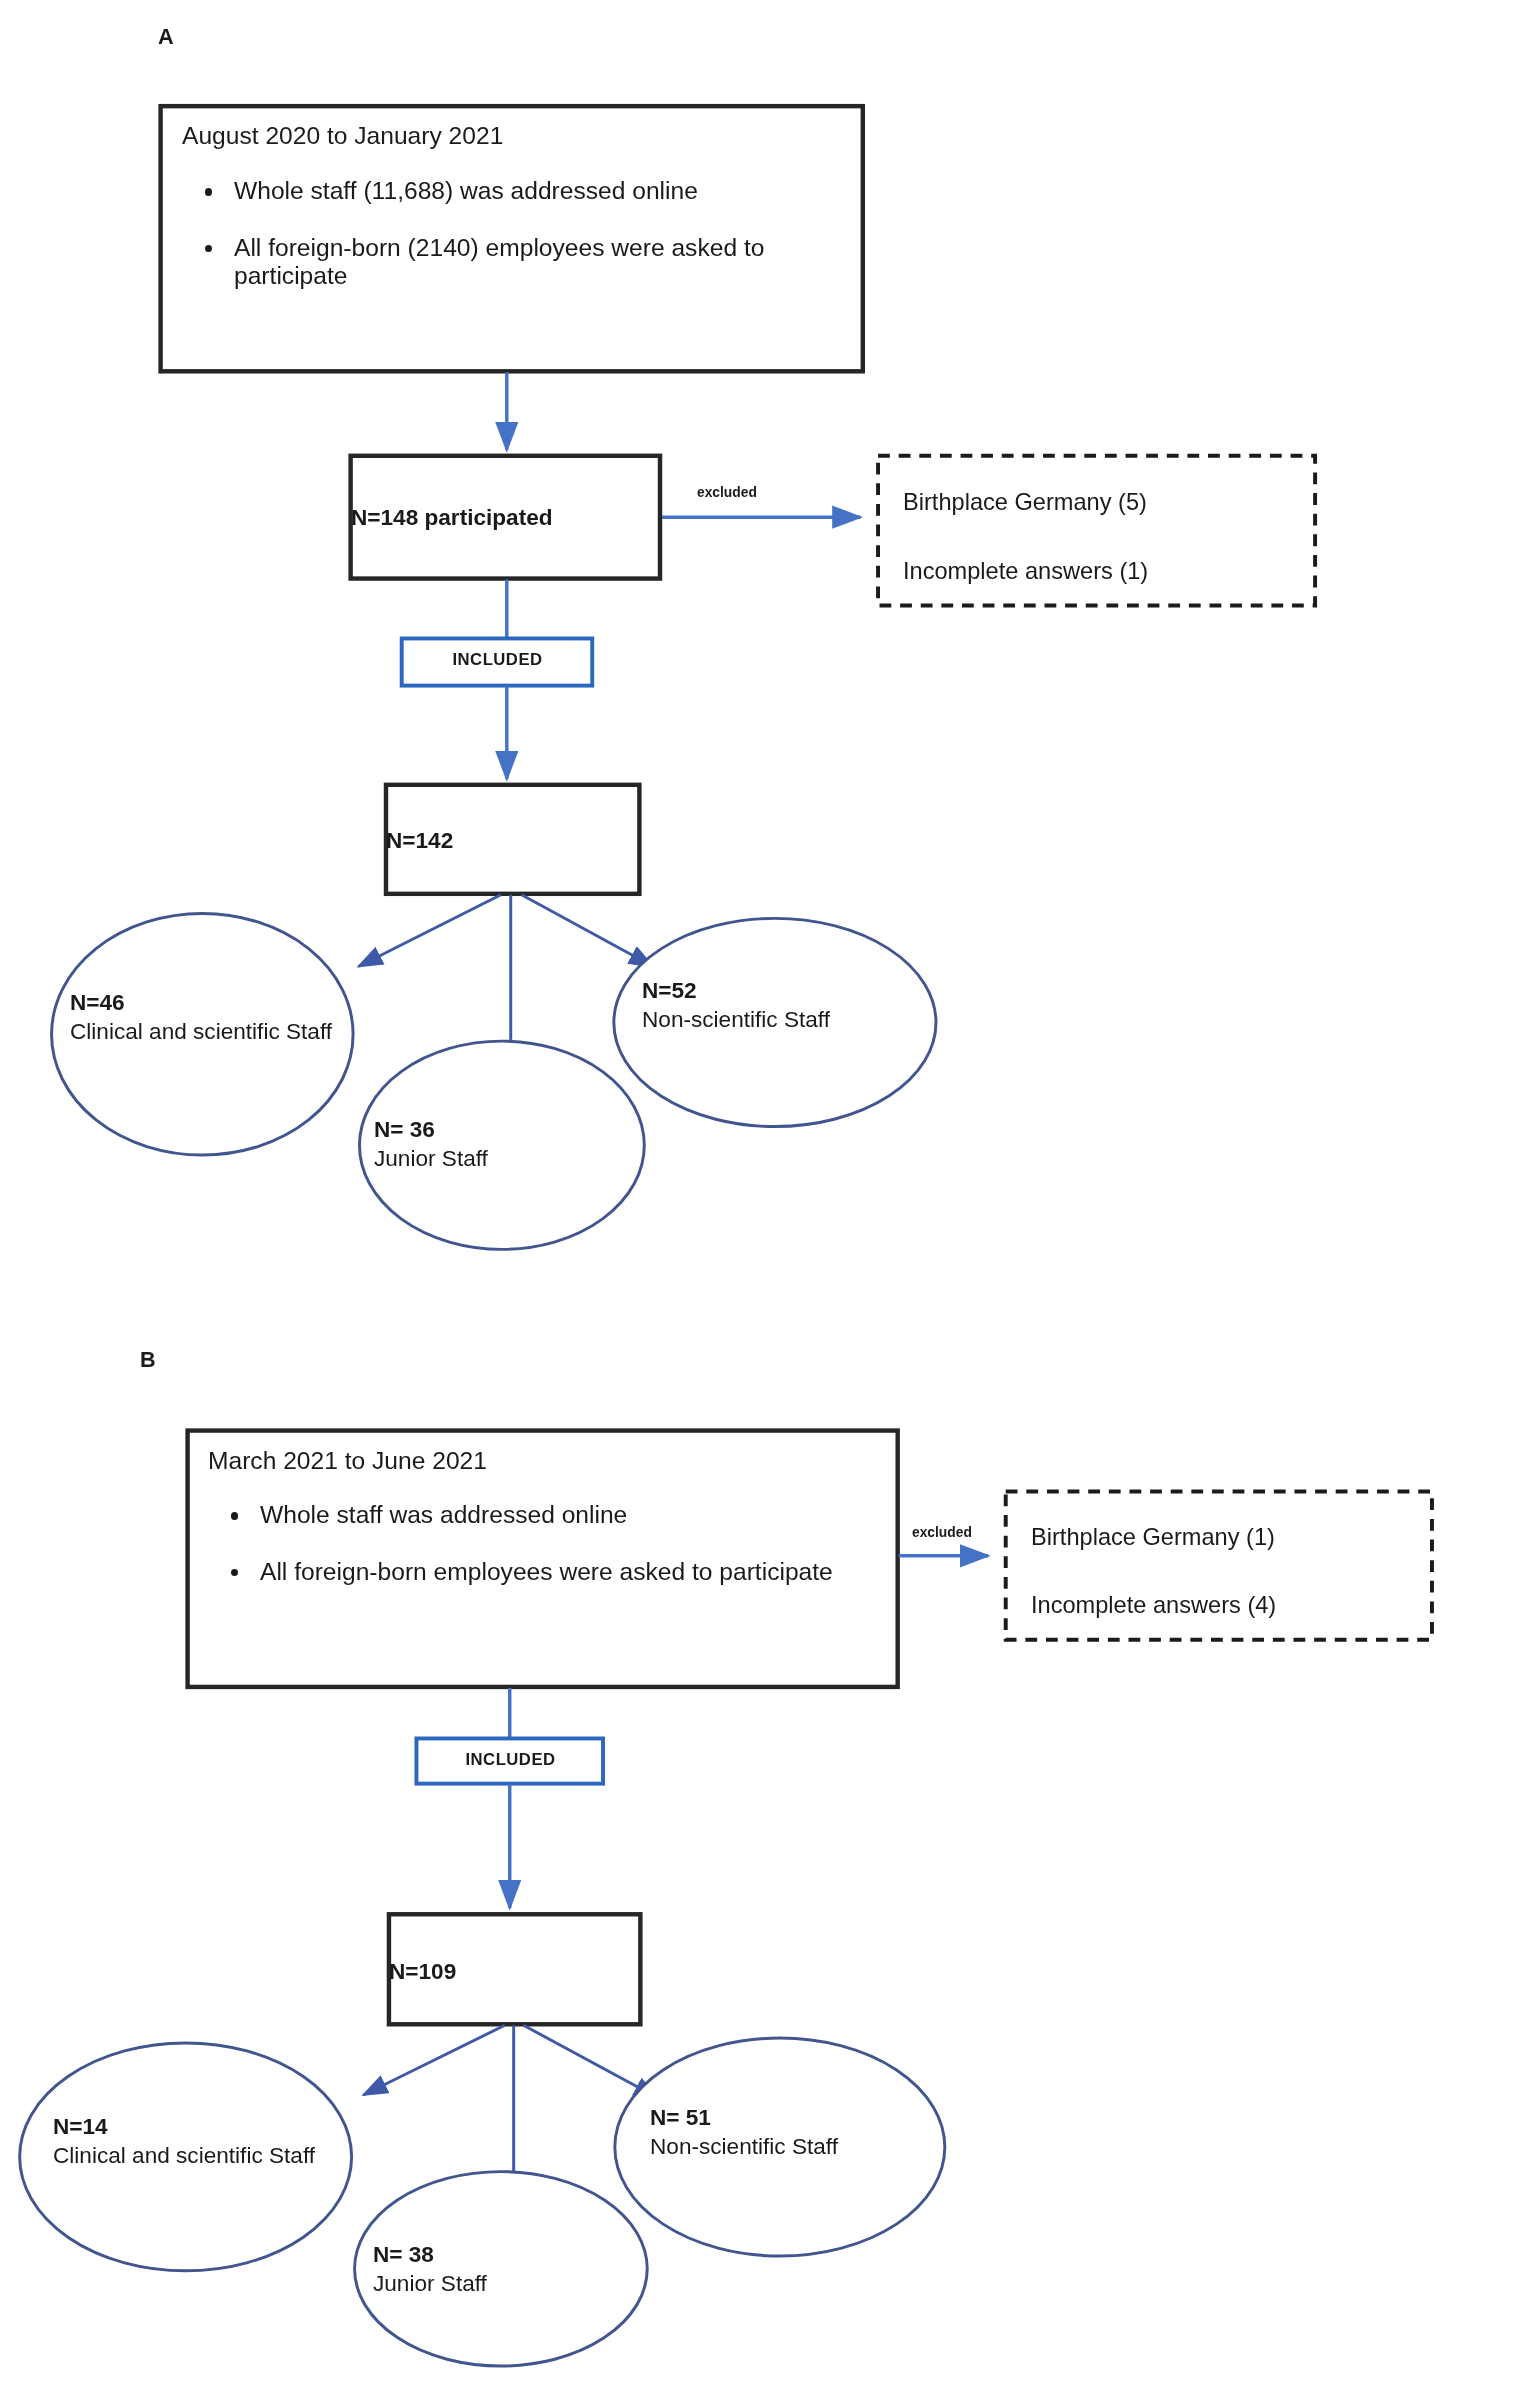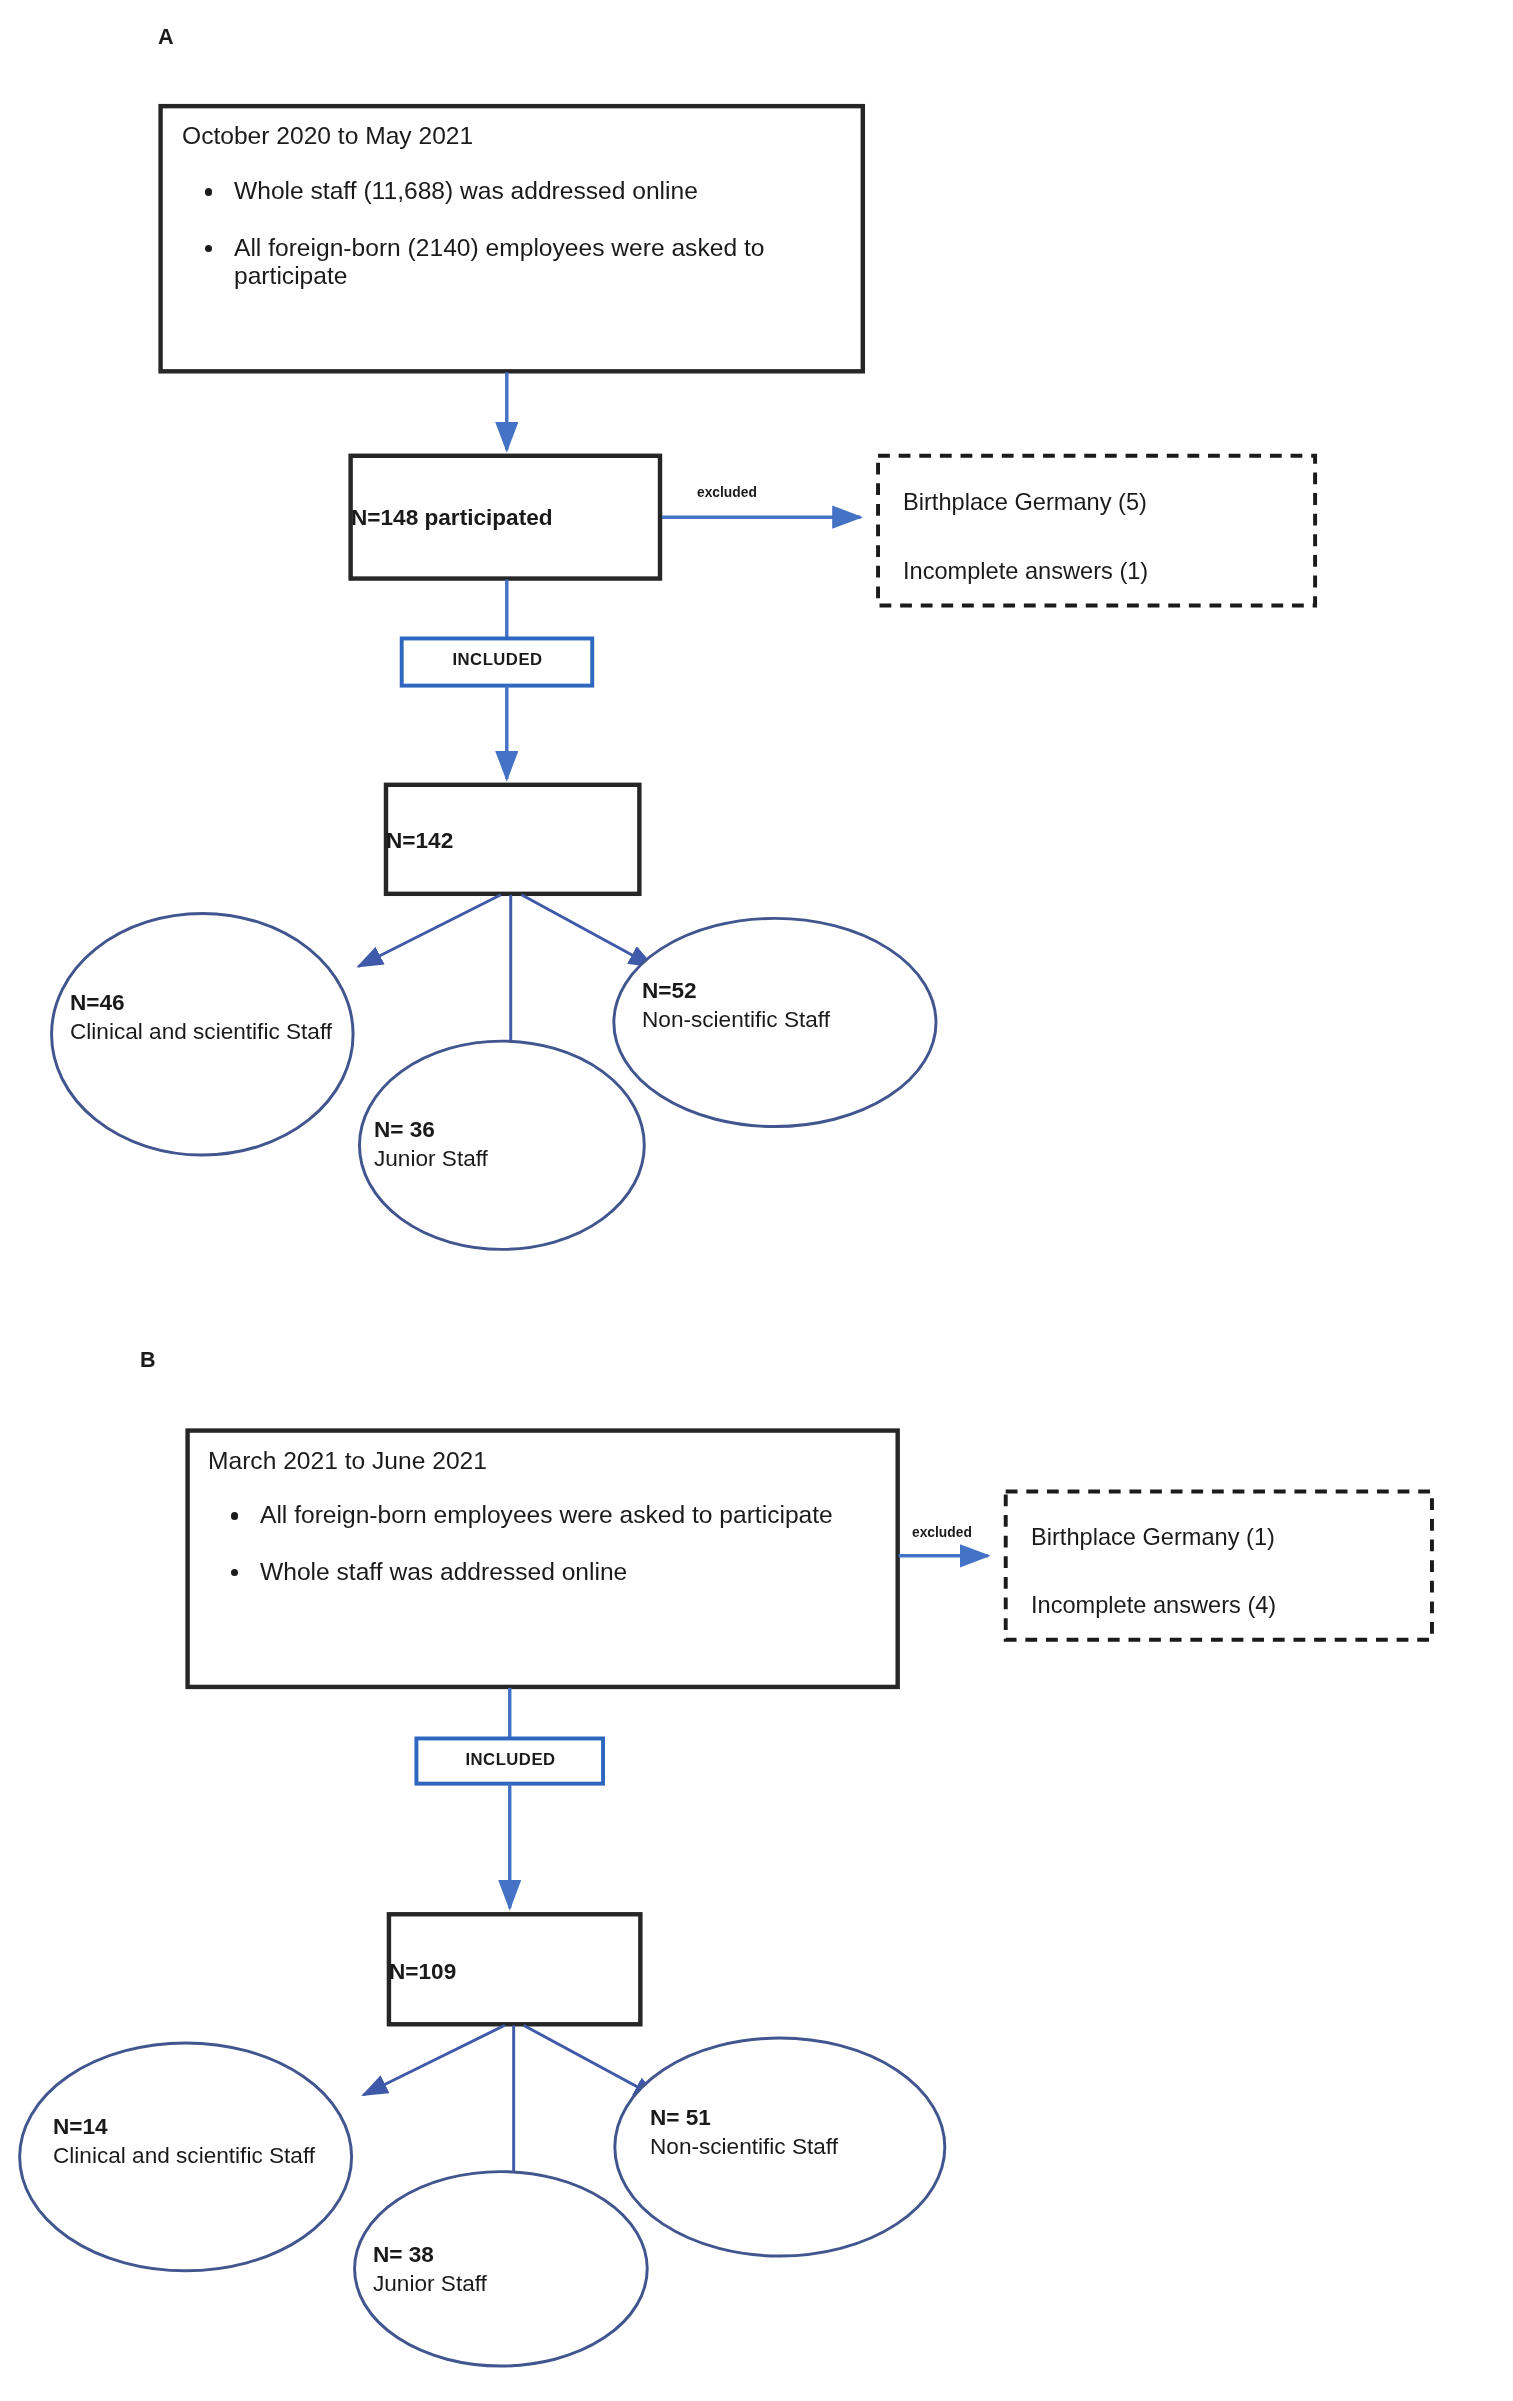--- a/index.html
+++ b/index.html
@@ -119,21 +119,21 @@
     <line x1="1046" y1="4124" x2="1046" y2="4474" stroke="#3F5AA8" stroke-width="6" marker-end="url(#ahn)"></line>
     <line x1="1066" y1="4124" x2="1340" y2="4272" stroke="#3F5AA8" stroke-width="6" marker-end="url(#ahn)"></line>
 
     <ellipse cx="378" cy="4392" rx="338" ry="232" fill="#ffffff" stroke="#41558F" stroke-width="6"></ellipse>
     <ellipse cx="1588" cy="4372" rx="336" ry="222" fill="#ffffff" stroke="#41558F" stroke-width="6"></ellipse>
     <ellipse cx="1020" cy="4620" rx="298" ry="198" fill="#ffffff" stroke="#41558F" stroke-width="6"></ellipse>
   </svg>
 
   <div class="panel-letter" style="left:158px;top:23.6px;">A</div>
 
-  <div class="txt box-title" style="left:182px;top:118px;width:658px;">October 2020 to May 2021</div>
+  <div class="txt box-title" style="left:182px;top:118px;width:658px;">August 2020 to January 2021</div>
   <ul class="bullet-list" style="position:absolute;left:196px;top:177px;width:639px;">
     <li>
       <span class="dot"></span>
       <span>Whole staff (11,688) was addressed online</span>
     </li>
     <li>
       <span class="dot"></span>
       <span>All foreign-born (2140) employees were asked to participate</span>
     </li>
   </ul>
@@ -161,25 +161,25 @@
     <span>N= 36</span>
     <span class="sub">Junior Staff</span>
   </div>
 
   <div class="panel-letter" style="left:140px;top:1347px;">B</div>
 
   <div class="txt box-title" style="left:208px;top:1443px;width:668px;">March 2021 to June 2021</div>
   <ul class="bullet-list" style="position:absolute;left:222px;top:1501px;width:653px;">
     <li>
       <span class="dot"></span>
+      <span>Whole staff was addressed online</span>
+    </li>
+    <li>
+      <span class="dot"></span>
       <span>All foreign-born employees were asked to participate</span>
-    </li>
-    <li>
-      <span class="dot"></span>
-      <span>Whole staff was addressed online</span>
     </li>
   </ul>
 
   <div class="edge-label" style="left:912px;top:1525px;">excluded</div>
 
   <div class="txt excl-line" style="left:1031px;top:1520px;width:393px;">Birthplace Germany (1)</div>
   <div class="txt excl-line" style="left:1031px;top:1588px;width:393px;">Incomplete answers (4)</div>
 
   <div class="included-text" style="left:417px;top:1750px;width:187px;">INCLUDED</div>
 

